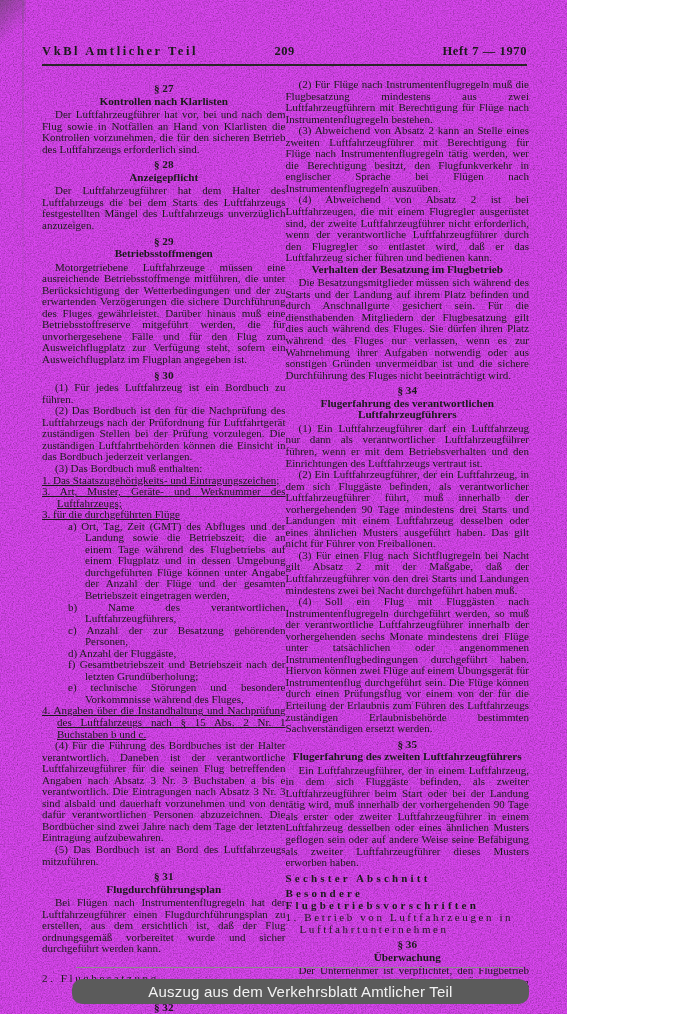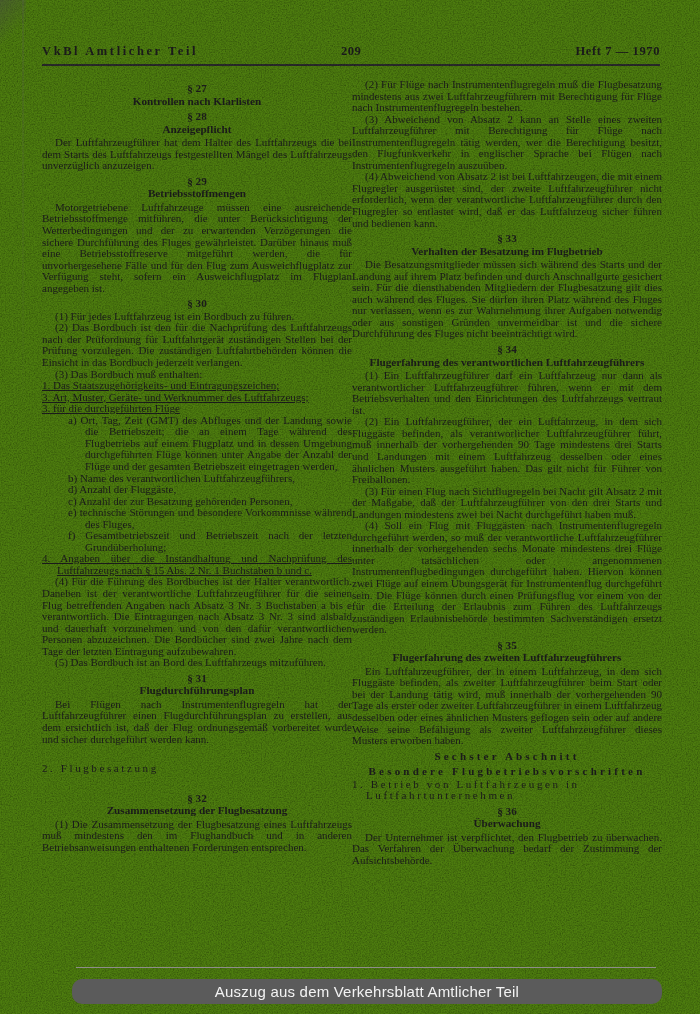--- a/index.html
+++ b/index.html
@@ -1,19 +1,19 @@
 <!DOCTYPE html>
 <html lang="de"><head>
 <meta charset="utf-8">
 <style>
   html,body { margin:0; padding:0; }
   .page {
     position:relative;
-    width:700px; height:1014px;
-    background:#4d7c0f;
+    width:567px; height:1014px;
+    background:#d946ef;
     color:#1d1d1d;
     font-family:"Liberation Serif","DejaVu Serif",serif;
     overflow:hidden;
   }
   .texture { position:absolute; inset:0; width:100%; height:100%; opacity:.38; pointer-events:none; }
   .corner-tl { position:absolute; left:0; top:0; width:26px; height:52px;
     background:linear-gradient(135deg, rgba(70,70,70,.5), rgba(70,70,70,0) 62%); }
   .crease { position:absolute; left:22px; top:0; width:2px; height:430px;
     background:linear-gradient(to bottom, rgba(90,90,90,.22), rgba(90,90,90,0)); }
   .header {
@@ -32,21 +32,21 @@
     text-align:justify; hyphens:auto; -webkit-hyphens:auto;
     margin:0;
   }
   .snum { text-align:center; font-weight:bold; font-size:11.2px; margin-top:4px; margin-bottom:1px; }
   .stitle { text-align:center; font-weight:bold; font-size:11.2px; margin-bottom:2px; }
   .p  { text-indent:13px; }
   .li1 { padding-left:15px; text-indent:-15px;text-decoration:underline; }
   .li2 { margin-left:26px; padding-left:17px; text-indent:-17px; }
   .sp  { letter-spacing:2.6px; text-align:left; margin:18px 0; }
   .spl { letter-spacing:2.6px; text-align:left; padding-left:14px; text-indent:-14px; margin:1px 0; }
-  .spb { letter-spacing:3.2px; text-align:center; font-weight:bold; margin:4px 0 1px; }
+  .spb { letter-spacing:3.2px; text-align:left; font-weight:bold; margin:4px 0 1px; }
   .footer-rule { position:absolute; left:76px; right:44px; top:967px; border-top:1.5px solid #8e8d8a; }
   .banner {
     position:absolute; left:72px; right:38px; top:979px; height:25px;
     background:#5b5b5b; color:#f3f3f3;
     font-family:"Liberation Sans","DejaVu Sans",sans-serif;
     font-size:15px;
     display:flex; align-items:center; justify-content:center;
     letter-spacing:.2px;
     border-radius:10px;
   }
@@ -71,55 +71,55 @@
     <span class="journal">VkBl Amtlicher Teil</span>
     <span class="pagenum">209</span>
     <span class="issue">Heft 7 — 1970</span>
   </div>
   <div class="rule"></div>
 
   <div class="columns">
     <div class="col">
         <div class="blk snum">§ 27</div>
         <div class="blk stitle">Kontrollen nach Klarlisten</div>
+        <div class="blk p">Der Luftfahrzeugführer hat vor, bei und nach dem Flug sowie in Notfällen an Hand von Klarlisten die Kontrollen vorzunehmen, die für den sicheren Betrieb des Luftfahrzeugs erforderlich sind.</div>
         <div class="blk snum">§ 28</div>
         <div class="blk stitle">Anzeigepflicht</div>
         <div class="blk p">Der Luftfahrzeugführer hat dem Halter des Luftfahrzeugs die bei dem Starts des Luftfahrzeugs festgestellten Mängel des Luftfahrzeugs unverzüglich anzuzeigen.</div>
         <div class="blk snum">§ 29</div>
         <div class="blk stitle">Betriebsstoffmengen</div>
         <div class="blk p">Motorgetriebene Luftfahrzeuge müssen eine ausreichende Betriebsstoffmenge mitführen, die unter Berücksichtigung der Wetterbedingungen und der zu erwartenden Verzögerungen die sichere Durchführung des Fluges gewährleistet. Darüber hinaus muß eine Betriebsstoffreserve mitgeführt werden, die für unvorhergesehene Fälle und für den Flug zum Ausweichflugplatz zur Verfügung steht, sofern ein Ausweichflugplatz im Flugplan angegeben ist.</div>
         <div class="blk snum">§ 30</div>
         <div class="blk p">(1) Für jedes Luftfahrzeug ist ein Bordbuch zu führen.</div>
         <div class="blk p">(2) Das Bordbuch ist den für die Nachprüfung des Luftfahrzeugs nach der Prüfordnung für Luftfahrtgerät zuständigen Stellen bei der Prüfung vorzulegen. Die zuständigen Luftfahrtbehörden können die Einsicht in das Bordbuch jederzeit verlangen.</div>
         <div class="blk p">(3) Das Bordbuch muß enthalten:</div>
         <div class="blk li1">1. Das Staatszugehörigkeits- und Eintragungszeichen;</div>
         <div class="blk li1">3. Art, Muster, Geräte- und Werknummer des Luftfahrzeugs;</div>
         <div class="blk li1">3. für die durchgeführten Flüge</div>
         <div class="blk li2">a) Ort, Tag, Zeit (GMT) des Abfluges und der Landung sowie die Betriebszeit; die an einem Tage während des Flugbetriebs auf einem Flugplatz und in dessen Umgebung durchgeführten Flüge können unter Angabe der Anzahl der Flüge und der gesamten Betriebszeit eingetragen werden,</div>
         <div class="blk li2">b) Name des verantwortlichen Luftfahrzeugführers,</div>
+        <div class="blk li2">c) Anzahl der zur Besatzung gehörenden Personen,</div>
         <div class="blk li2">d) Anzahl der Fluggäste,</div>
-        <div class="blk li2">c) Anzahl der zur Besatzung gehörenden Personen,</div>
+        <div class="blk li2">f) Gesamtbetriebszeit und Betriebszeit nach der letzten Grundüberholung;</div>
         <div class="blk li2">e) technische Störungen und besondere Vorkommnisse während des Fluges,</div>
-        <div class="blk li2">f) Gesamtbetriebszeit und Betriebszeit nach der letzten Grundüberholung;</div>
         <div class="blk li1">4. Angaben über die Instandhaltung und Nachprüfung des Luftfahrzeugs nach § 15 Abs. 2 Nr. 1 Buchstaben b und c.</div>
         <div class="blk p">(4) Für die Führung des Bordbuches ist der Halter verantwortlich. Daneben ist der verantwortliche Luftfahrzeugführer für die seinen Flug betreffenden Angaben nach Absatz 3 Nr. 3 Buchstaben a bis e verantwortlich. Die Eintragungen nach Absatz 3 Nr. 3 sind alsbald und dauerhaft vorzunehmen und von den dafür verantwortlichen Personen abzuzeichnen. Die Bordbücher sind zwei Jahre nach dem Tage der letzten Eintragung aufzubewahren.</div>
         <div class="blk p">(5) Das Bordbuch ist an Bord des Luftfahrzeugs mitzuführen.</div>
         <div class="blk snum">§ 31</div>
         <div class="blk stitle">Flugdurchführungsplan</div>
         <div class="blk p">Bei Flügen nach Instrumentenflugregeln hat der Luftfahrzeugführer einen Flugdurchführungsplan zu erstellen, aus dem ersichtlich ist, daß der Flug ordnungsgemäß vorbereitet wurde und sicher durchgeführt werden kann.</div>
         <div class="blk sp">2. Flugbesatzung</div>
         <div class="blk snum">§ 32</div>
         <div class="blk stitle">Zusammensetzung der Flugbesatzung</div>
         <div class="blk p">(1) Die Zusammensetzung der Flugbesatzung eines Luftfahrzeugs muß mindestens den im Flughandbuch und in anderen Betriebsanweisungen enthaltenen Forderungen entsprechen.</div>
       </div>
     <div class="col">
         <div class="blk p">(2) Für Flüge nach Instrumentenflugregeln muß die Flugbesatzung mindestens aus zwei Luftfahrzeugführern mit Berechtigung für Flüge nach Instrumentenflugregeln bestehen.</div>
         <div class="blk p">(3) Abweichend von Absatz 2 kann an Stelle eines zweiten Luftfahrzeugführer mit Berechtigung für Flüge nach Instrumentenflugregeln tätig werden, wer die Berechtigung besitzt, den Flugfunkverkehr in englischer Sprache bei Flügen nach Instrumentenflugregeln auszuüben.</div>
         <div class="blk p">(4) Abweichend von Absatz 2 ist bei Luftfahrzeugen, die mit einem Flugregler ausgerüstet sind, der zweite Luftfahrzeugführer nicht erforderlich, wenn der verantwortliche Luftfahrzeugführer durch den Flugregler so entlastet wird, daß er das Luftfahrzeug sicher führen und bedienen kann.</div>
-        <div class="blk snum">§ 33</div>
         <div class="blk stitle">Verhalten der Besatzung im Flugbetrieb</div>
         <div class="blk p">Die Besatzungsmitglieder müssen sich während des Starts und der Landung auf ihrem Platz befinden und durch Anschnallgurte gesichert sein. Für die diensthabenden Mitgliedern der Flugbesatzung gilt dies auch während des Fluges. Sie dürfen ihren Platz während des Fluges nur verlassen, wenn es zur Wahrnehmung ihrer Aufgaben notwendig oder aus sonstigen Gründen unvermeidbar ist und die sichere Durchführung des Fluges nicht beeinträchtigt wird.</div>
         <div class="blk snum">§ 34</div>
         <div class="blk stitle">Flugerfahrung des verantwortlichen Luftfahrzeugführers</div>
         <div class="blk p">(1) Ein Luftfahrzeugführer darf ein Luftfahrzeug nur dann als verantwortlicher Luftfahrzeugführer führen, wenn er mit dem Betriebsverhalten und den Einrichtungen des Luftfahrzeugs vertraut ist.</div>
         <div class="blk p">(2) Ein Luftfahrzeugführer, der ein Luftfahrzeug, in dem sich Fluggäste befinden, als verantworlicher Luftfahrzeugführer führt, muß innerhalb der vorhergehenden 90 Tage mindestens drei Starts und Landungen mit einem Luftfahrzeug desselben oder eines ähnlichen Musters ausgeführt haben. Das gilt nicht für Führer von Freiballonen.</div>
         <div class="blk p">(3) Für einen Flug nach Sichtflugregeln bei Nacht gilt Absatz 2 mit der Maßgabe, daß der Luftfahrzeugführer von den drei Starts und Landungen mindestens zwei bei Nacht durchgeführt haben muß.</div>
         <div class="blk p">(4) Soll ein Flug mit Fluggästen nach Instrumentenflugregeln durchgeführt werden, so muß der verantwortliche Luftfahrzeugführer innerhalb der vorhergehenden sechs Monate mindestens drei Flüge unter tatsächlichen oder angenommenen Instrumentenflugbedingungen durchgeführt haben. Hiervon können zwei Flüge auf einem Übungsgerät für Instrumentenflug durchgeführt sein. Die Flüge können durch einen Prüfungsflug vor einem von der für die Erteilung der Erlaubnis zum Führen des Luftfahrzeugs zuständigen Erlaubnisbehörde bestimmten Sachverständigen ersetzt werden.</div>
         <div class="blk snum">§ 35</div>
         <div class="blk stitle">Flugerfahrung des zweiten Luftfahrzeugführers</div>

